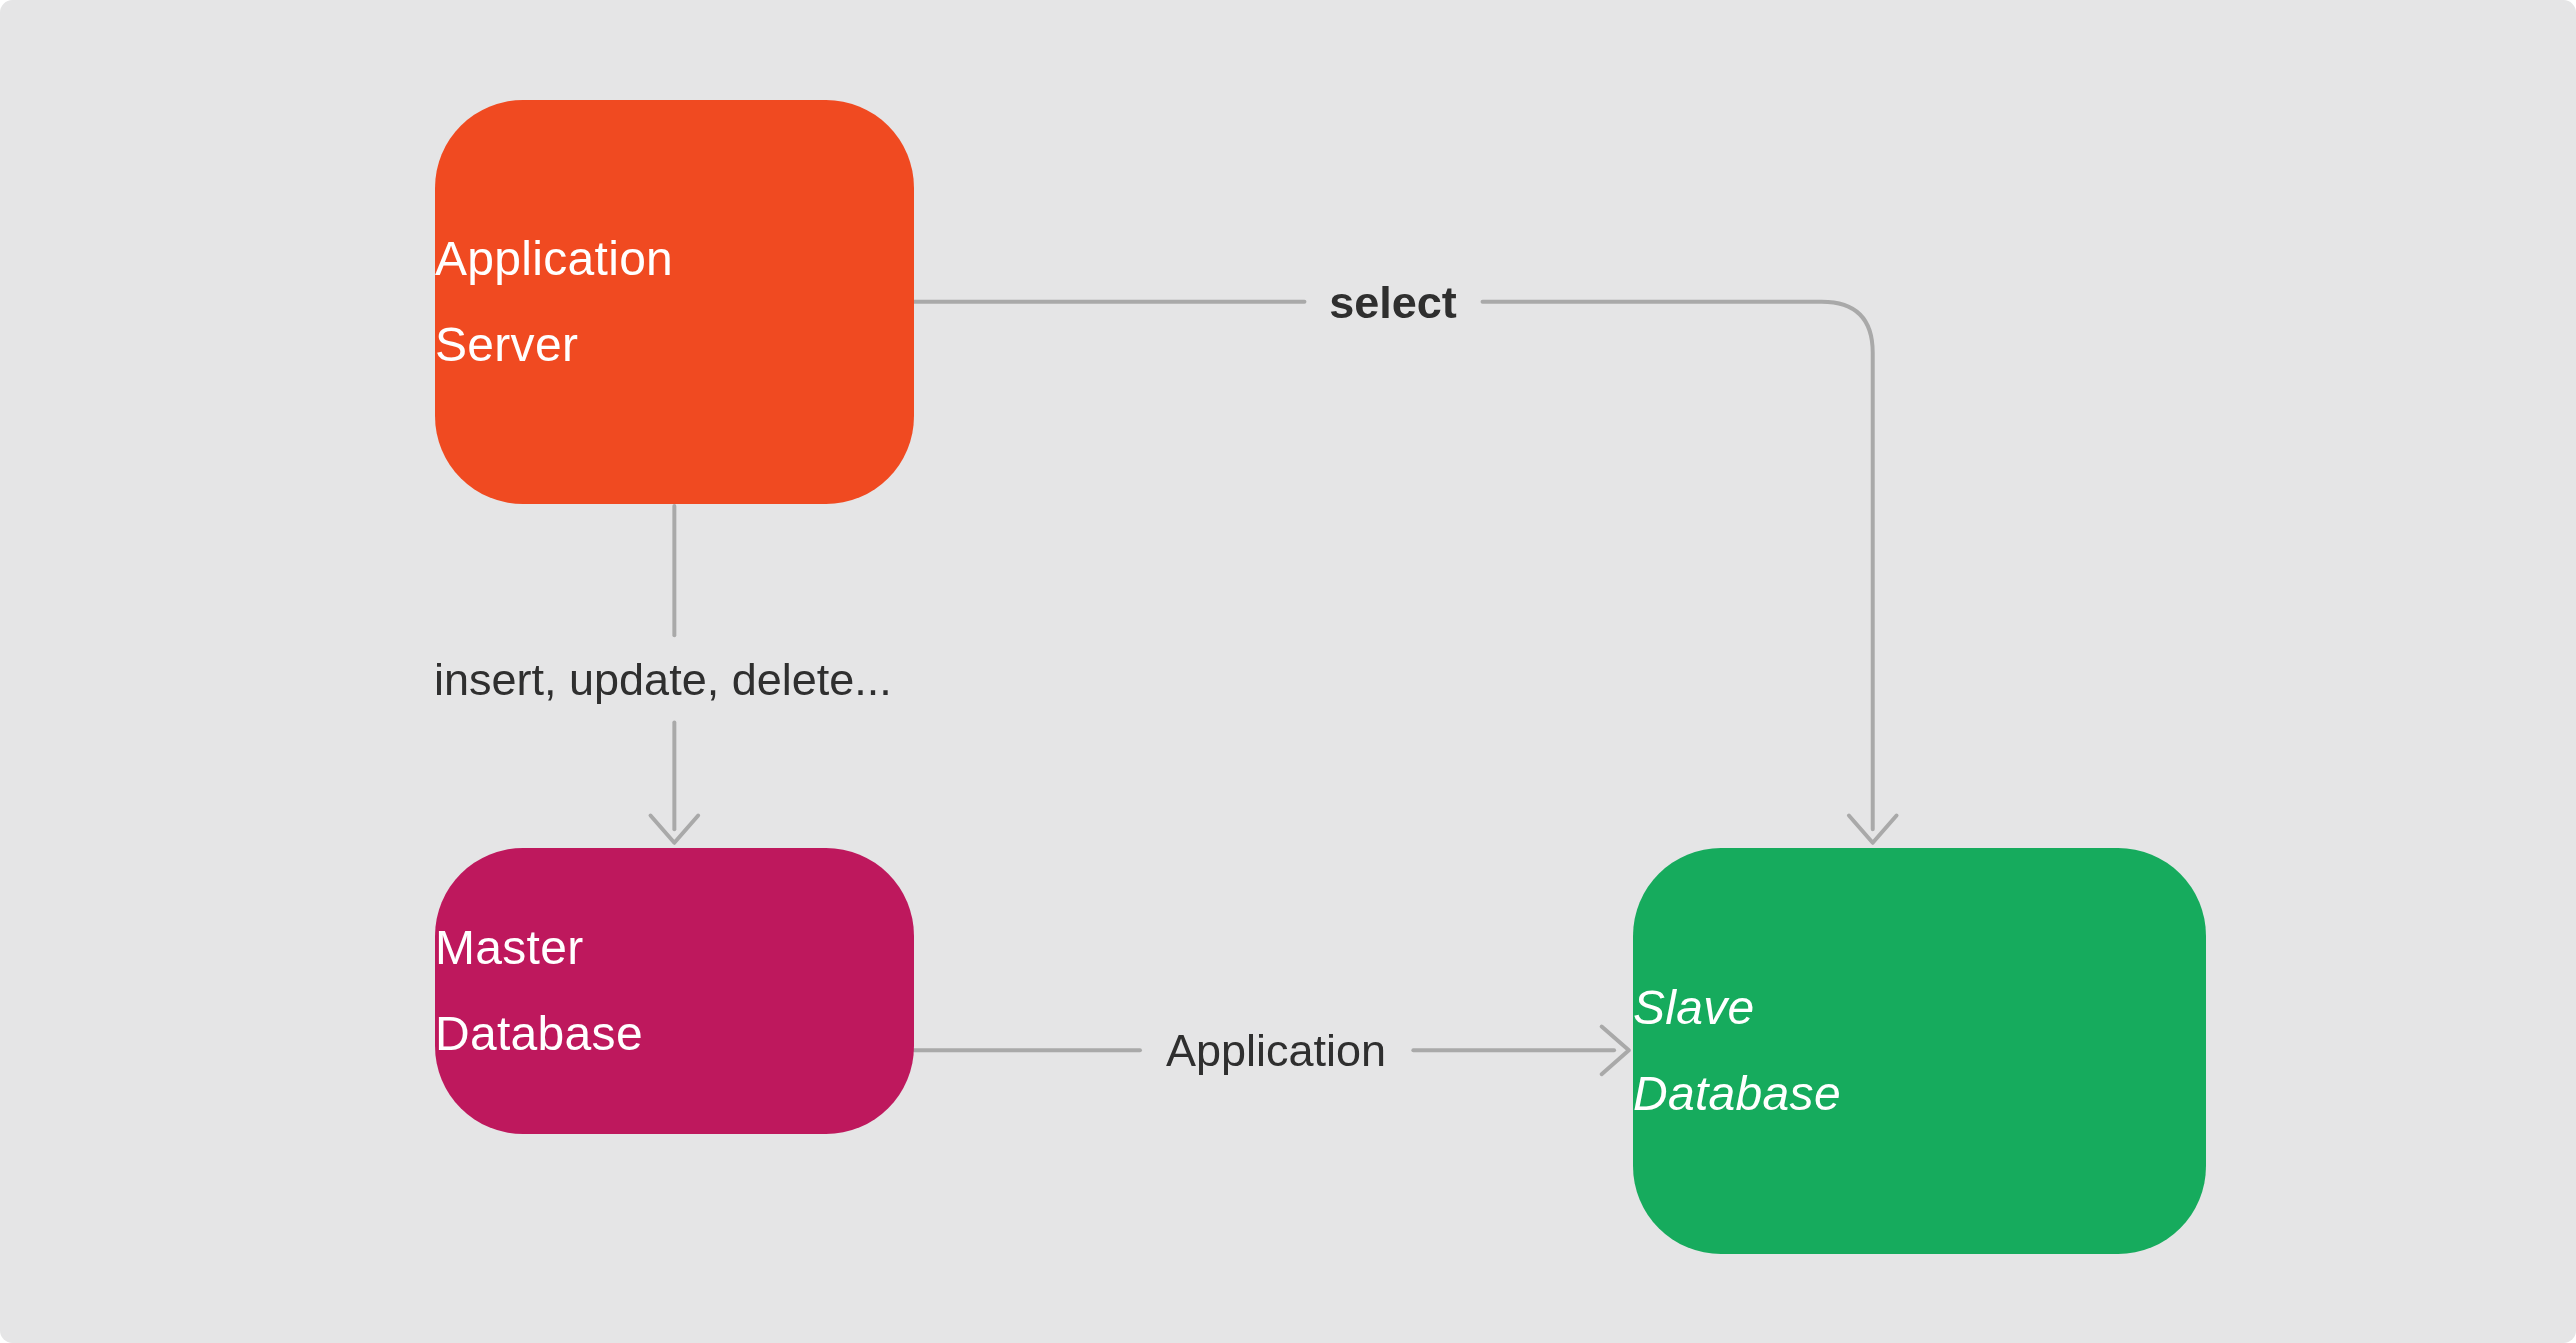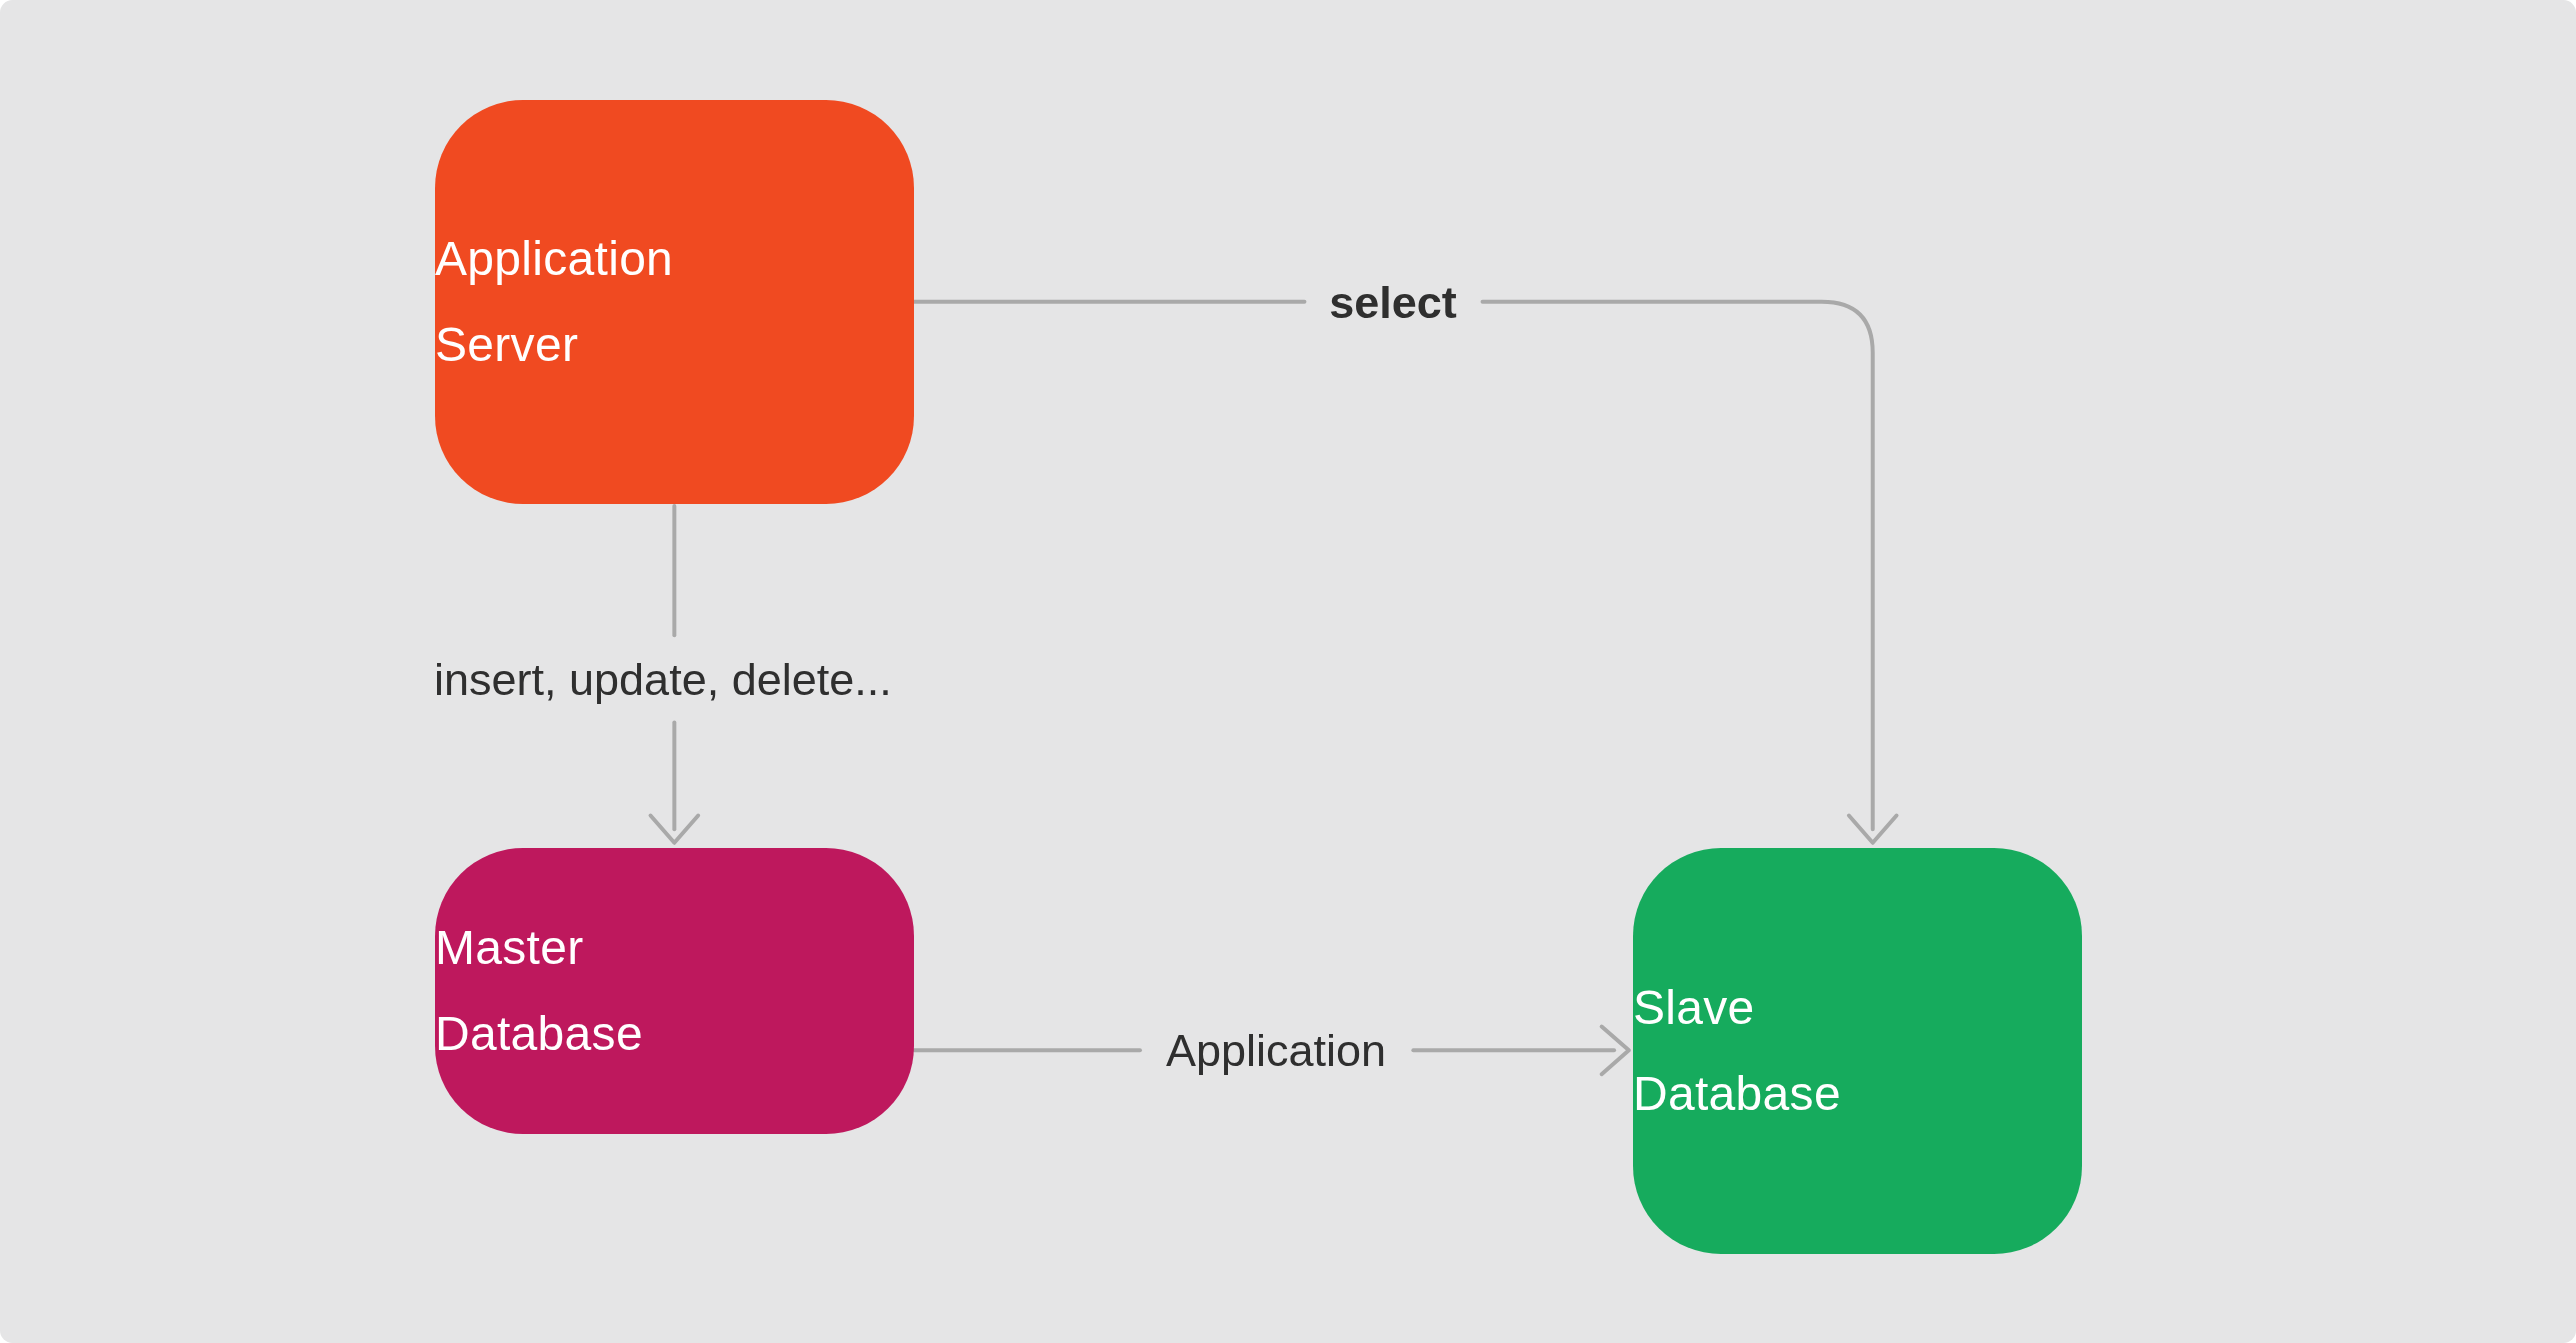--- a/index.html
+++ b/index.html
@@ -41,21 +41,21 @@
     border-radius: 88px;
     color: #ffffff;
     font-size: 48px;
     line-height: 72px;
     font-weight: 400;
     letter-spacing: 0.3px;
     gap: 14px;
   }
   .node-app    { left: 435px;  top: 100px;  width: 479px; height: 404px; background: #f04a21; }
   .node-master { left: 435px;  top: 848px; width: 479px; height: 286px; background: #be185d; }
-  .node-slave  { left: 1633px; top: 848px; width: 449px; height: 406px; background: #16ab5d; }
+  .node-slave  { left: 1633px; top: 848px; width: 573px; height: 406px; background: #16ab5d; font-style: italic; }
   .edge-label {
     position: absolute;
     color: #2f2f2f;
     font-size: 45px;
     line-height: 1;
     white-space: nowrap;
     font-weight: 400;
   }
   .edge-label.centered { transform: translate(-50%, -50%); }
   .edge-label.left-anchored { transform: translateY(-50%); }

